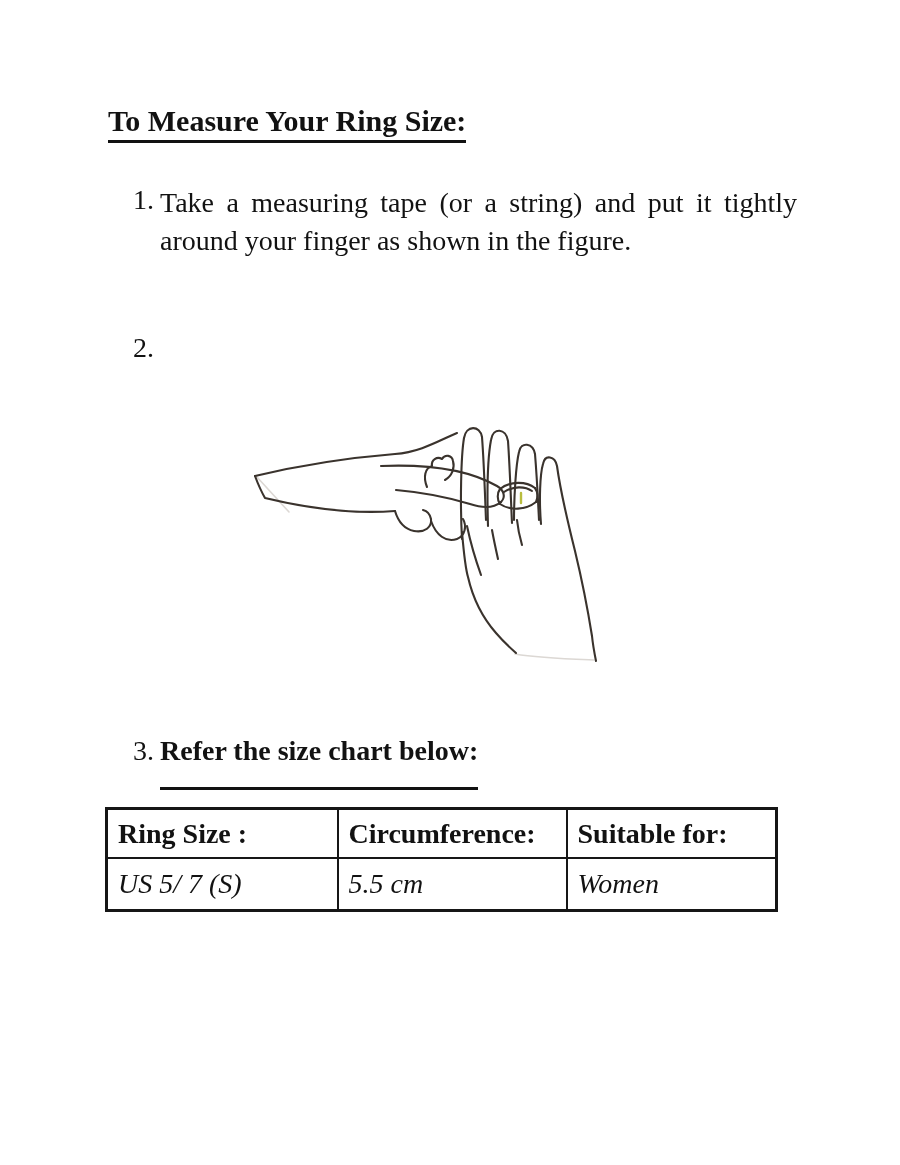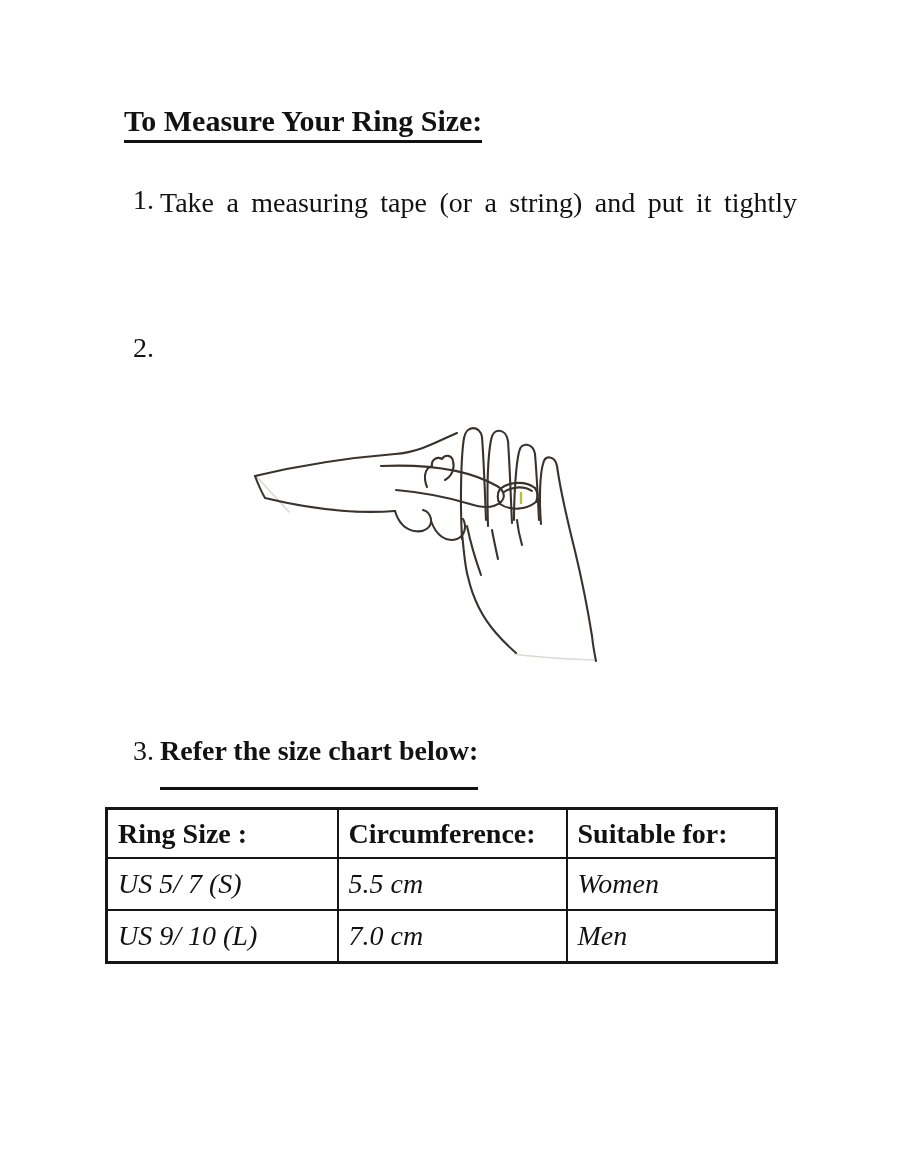--- a/index.html
+++ b/index.html
@@ -3,21 +3,21 @@
 <meta charset="utf-8">
 <style>
   html,body { margin:0; padding:0; background:#ffffff; }
   .page {
     position:relative; width:900px; height:1165px; background:#ffffff;
     font-family:"Liberation Serif", serif; color:#121212; overflow:hidden;
   }
 
   
   .doc-title { position:absolute; left:108px; top:104px; font-size:30px; font-weight:bold; white-space:nowrap; }
-  .doc-title .u { display:inline-block; border-bottom:3px solid #121212; padding-bottom:2px;margin-left:16px; }
+  .doc-title .u { display:inline-block; border-bottom:3px solid #121212; padding-bottom:2px; }
 
   
   .step { position:absolute; display:flex; font-size:28px; }
   .step .num { flex:none; width:27px; font-style:normal; }
   .step-one { left:133px; top:184px; }
   .step-one .text { width:637px; line-height:38px; }
   .step-one .line-just {
     text-align:justify; text-align-last:justify; text-justify:inter-word; white-space:nowrap;
   }
   .step-two { left:133px; top:332px; }
@@ -54,20 +54,21 @@
 <div class="page">
 
   <div class="doc-title">
     <span class="u">To Measure Your Ring Size:</span>
   </div>
 
   <div class="step step-one">
     <div class="num">1.</div>
     <div class="text">
       <div class="line-just">Take a measuring tape (or a string) and put it tightly</div>
+      <div>around your finger as shown in the figure.</div>
     </div>
   </div>
 
   <div class="step step-two">
     <div class="num">2.</div>
   </div>
 
   <svg class="hand-figure" viewBox="0 0 400 285" aria-hidden="true">
 
     <path class="faint" d="M23,68 L56,104"></path>
@@ -120,21 +121,16 @@
         <th>Circumference:</th>
         <th>Suitable for:</th>
       </tr>
     </thead>
     <tbody>
       <tr>
         <td>US 5/ 7 (S)</td>
         <td>5.5 cm</td>
         <td>Women</td>
       </tr>
-      <tr>
-        <td>US 9/ 10 (L)</td>
-        <td>7.0 cm</td>
-        <td>Men</td>
-      </tr>
     </tbody>
   </table>
 
 </div>
 
 </body></html>

